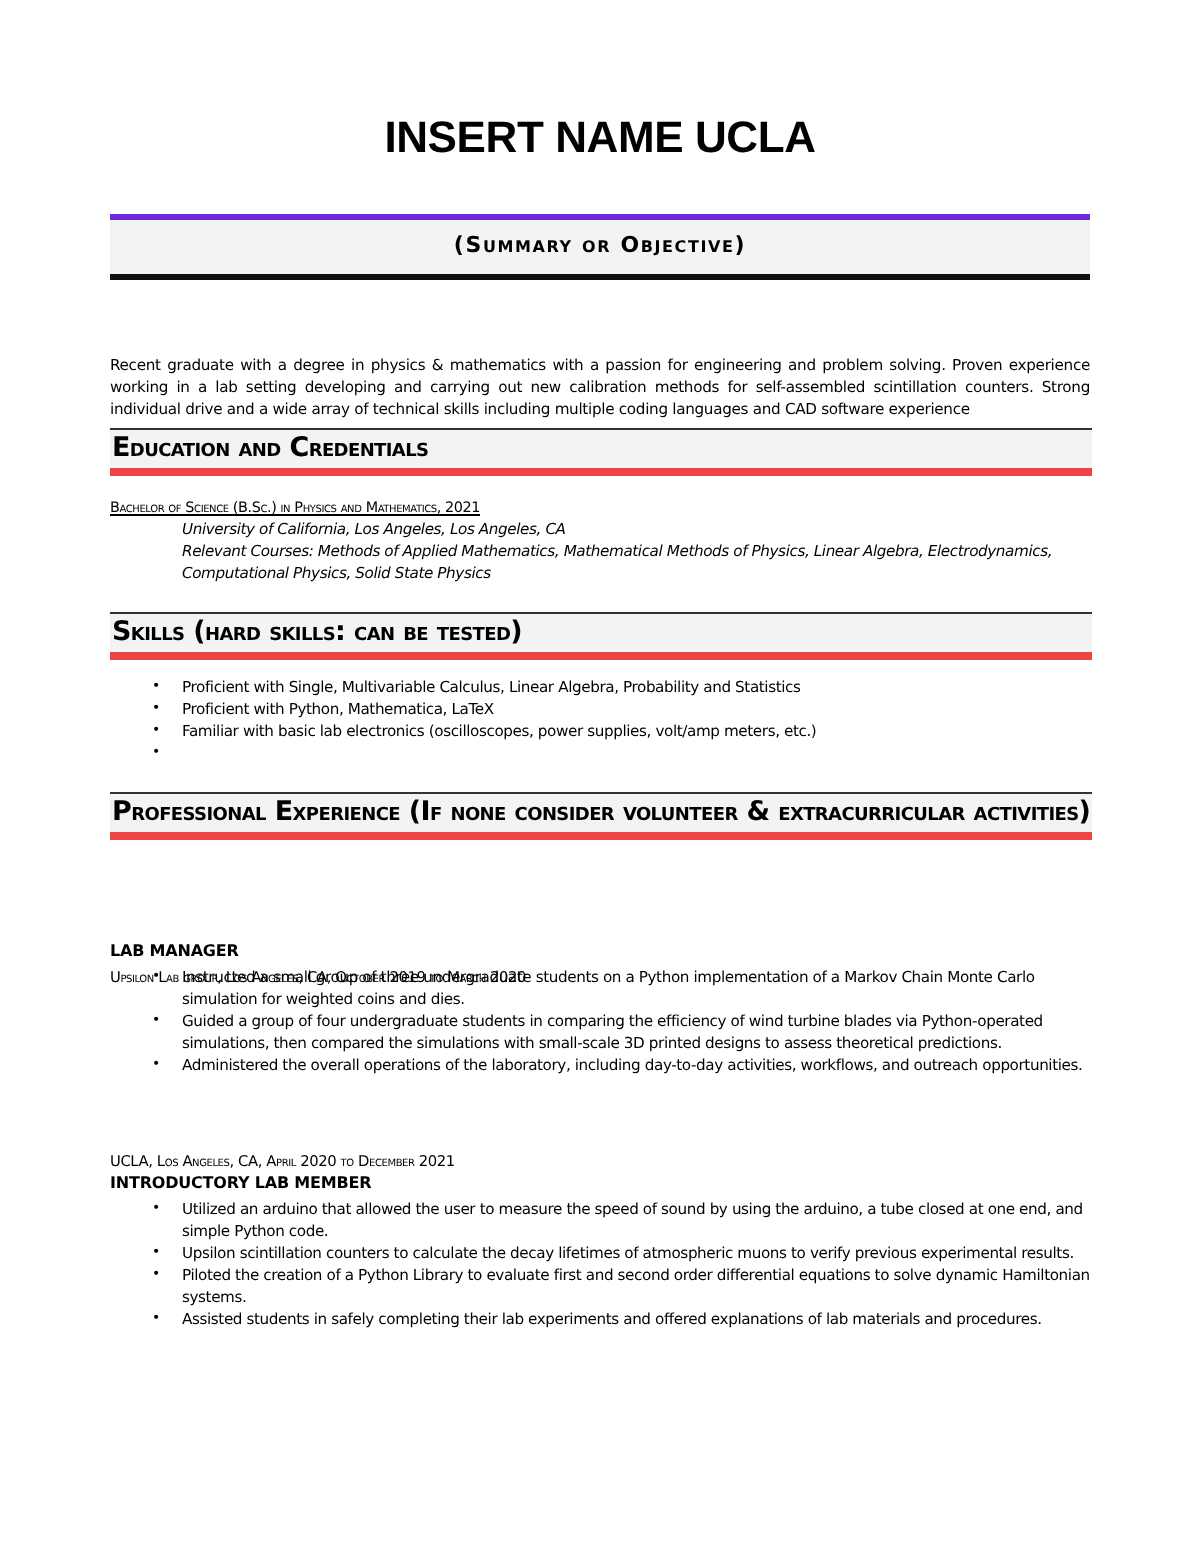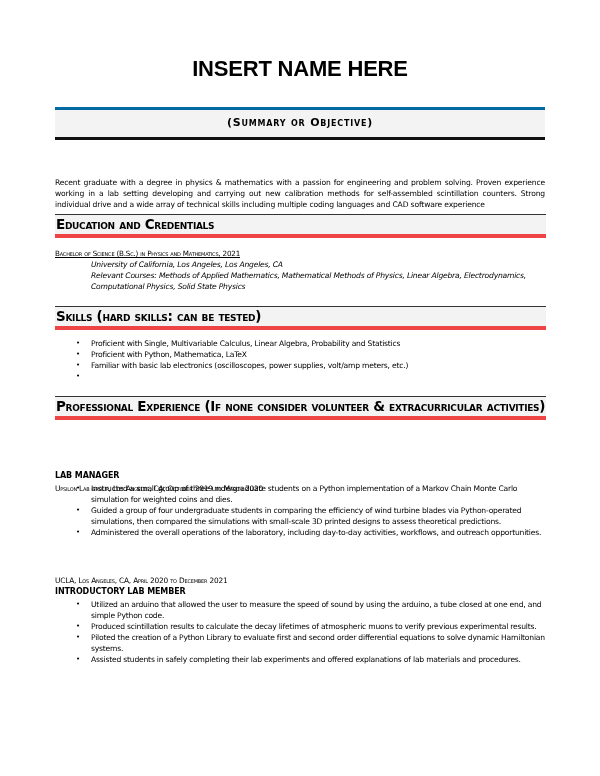--- a/index.html
+++ b/index.html
@@ -10,21 +10,21 @@
     .page { position: absolute; left: 55px; top: 0; width: 490px; }
 
     .name {
       position: absolute; left: 0; top: 55px; width: 490px; text-align: center;
       font-family: "Liberation Sans", sans-serif; font-weight: bold;
       font-size: 22px; letter-spacing: -0.2px; line-height: 28px;
     }
 
     .summary-box {
       position: absolute; left: 0; top: 107px; width: 490px; height: 27px;
-      background: #f3f3f3; border-top: 3px solid #0369a1; border-bottom: 3px solid #111;
+      background: #f3f3f3; border-top: 3px solid #6d28d9; border-bottom: 3px solid #111;
       text-align: center;
     }
     .summary-box span {
       display: inline-block; margin-top: 6px;
       font-family: "DejaVu Sans", sans-serif; font-weight: bold; font-size: 11px;
       font-variant: small-caps; letter-spacing: 0.8px;
     }
 
     .summary-text {
       position: absolute; left: 0; top: 153px; width: 490px;
@@ -61,21 +61,21 @@
     }
     .job-title {
       position: absolute; left: 0; font-size: 8px; line-height: 10px; font-weight: bold; letter-spacing: -0.1px;
     }
   </style>
 </head>
 <body>
 
 <div class="page">
 
-  <div class="name">INSERT NAME HERE</div>
+  <div class="name">INSERT NAME UCLA</div>
 
   <div class="summary-box">
     <span>(Summary or Objective)</span>
   </div>
 
   <div class="summary-text">Recent graduate with a degree in physics &amp; mathematics with a passion for engineering and problem solving. Proven experience working in a lab setting developing and carrying out new calibration methods for self-assembled scintillation counters. Strong individual drive and a wide array of technical skills including multiple coding languages and CAD software experience</div>
 
   <div class="section-head" style="top:214px;">Education and Credentials</div>
   <div class="degree">Bachelor of Science (B.Sc.) in Physics and Mathematics, 2021</div>
   <div class="edu-detail" style="top:259px;">University of California, Los Angeles, Los Angeles, CA</div>
@@ -96,18 +96,18 @@
   <ul class="bullets" style="top:483px;">
     <li><span class="dot">•</span><span>Instructed a small group of three undergraduate students on a Python implementation of a Markov Chain Monte Carlo simulation for weighted coins and dies.</span></li>
     <li><span class="dot">•</span><span>Guided a group of four undergraduate students in comparing the efficiency of wind turbine blades via Python-operated simulations, then compared the simulations with small-scale 3D printed designs to assess theoretical predictions.</span></li>
     <li><span class="dot">•</span><span>Administered the overall operations of the laboratory, including day-to-day activities, workflows, and outreach opportunities.</span></li>
   </ul>
 
   <div class="job-line" style="top:576px;">UCLA, Los Angeles, CA, April 2020 to December 2021</div>
   <div class="job-title" style="top:587px;">INTRODUCTORY LAB MEMBER</div>
   <ul class="bullets" style="top:599px;">
     <li><span class="dot">•</span><span>Utilized an arduino that allowed the user to measure the speed of sound by using the arduino, a tube closed at one end, and simple Python code.</span></li>
-    <li><span class="dot">•</span><span>Produced scintillation results to calculate the decay lifetimes of atmospheric muons to verify previous experimental results.</span></li>
+    <li><span class="dot">•</span><span>Upsilon scintillation counters to calculate the decay lifetimes of atmospheric muons to verify previous experimental results.</span></li>
     <li><span class="dot">•</span><span>Piloted the creation of a Python Library to evaluate first and second order differential equations to solve dynamic Hamiltonian systems.</span></li>
     <li><span class="dot">•</span><span>Assisted students in safely completing their lab experiments and offered explanations of lab materials and procedures.</span></li>
   </ul>
 
 </div>
 
 </body></html>

